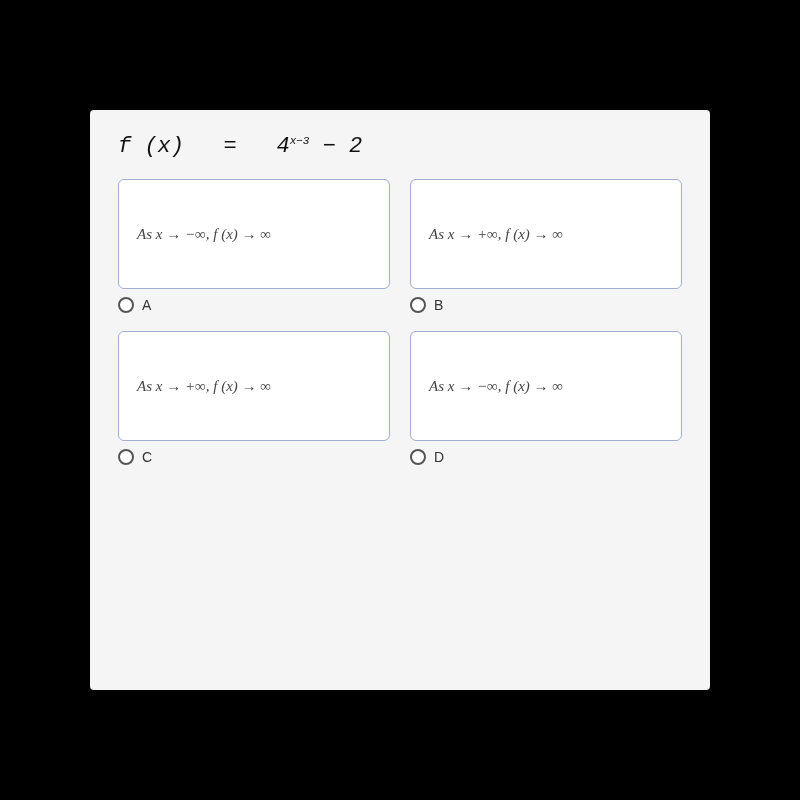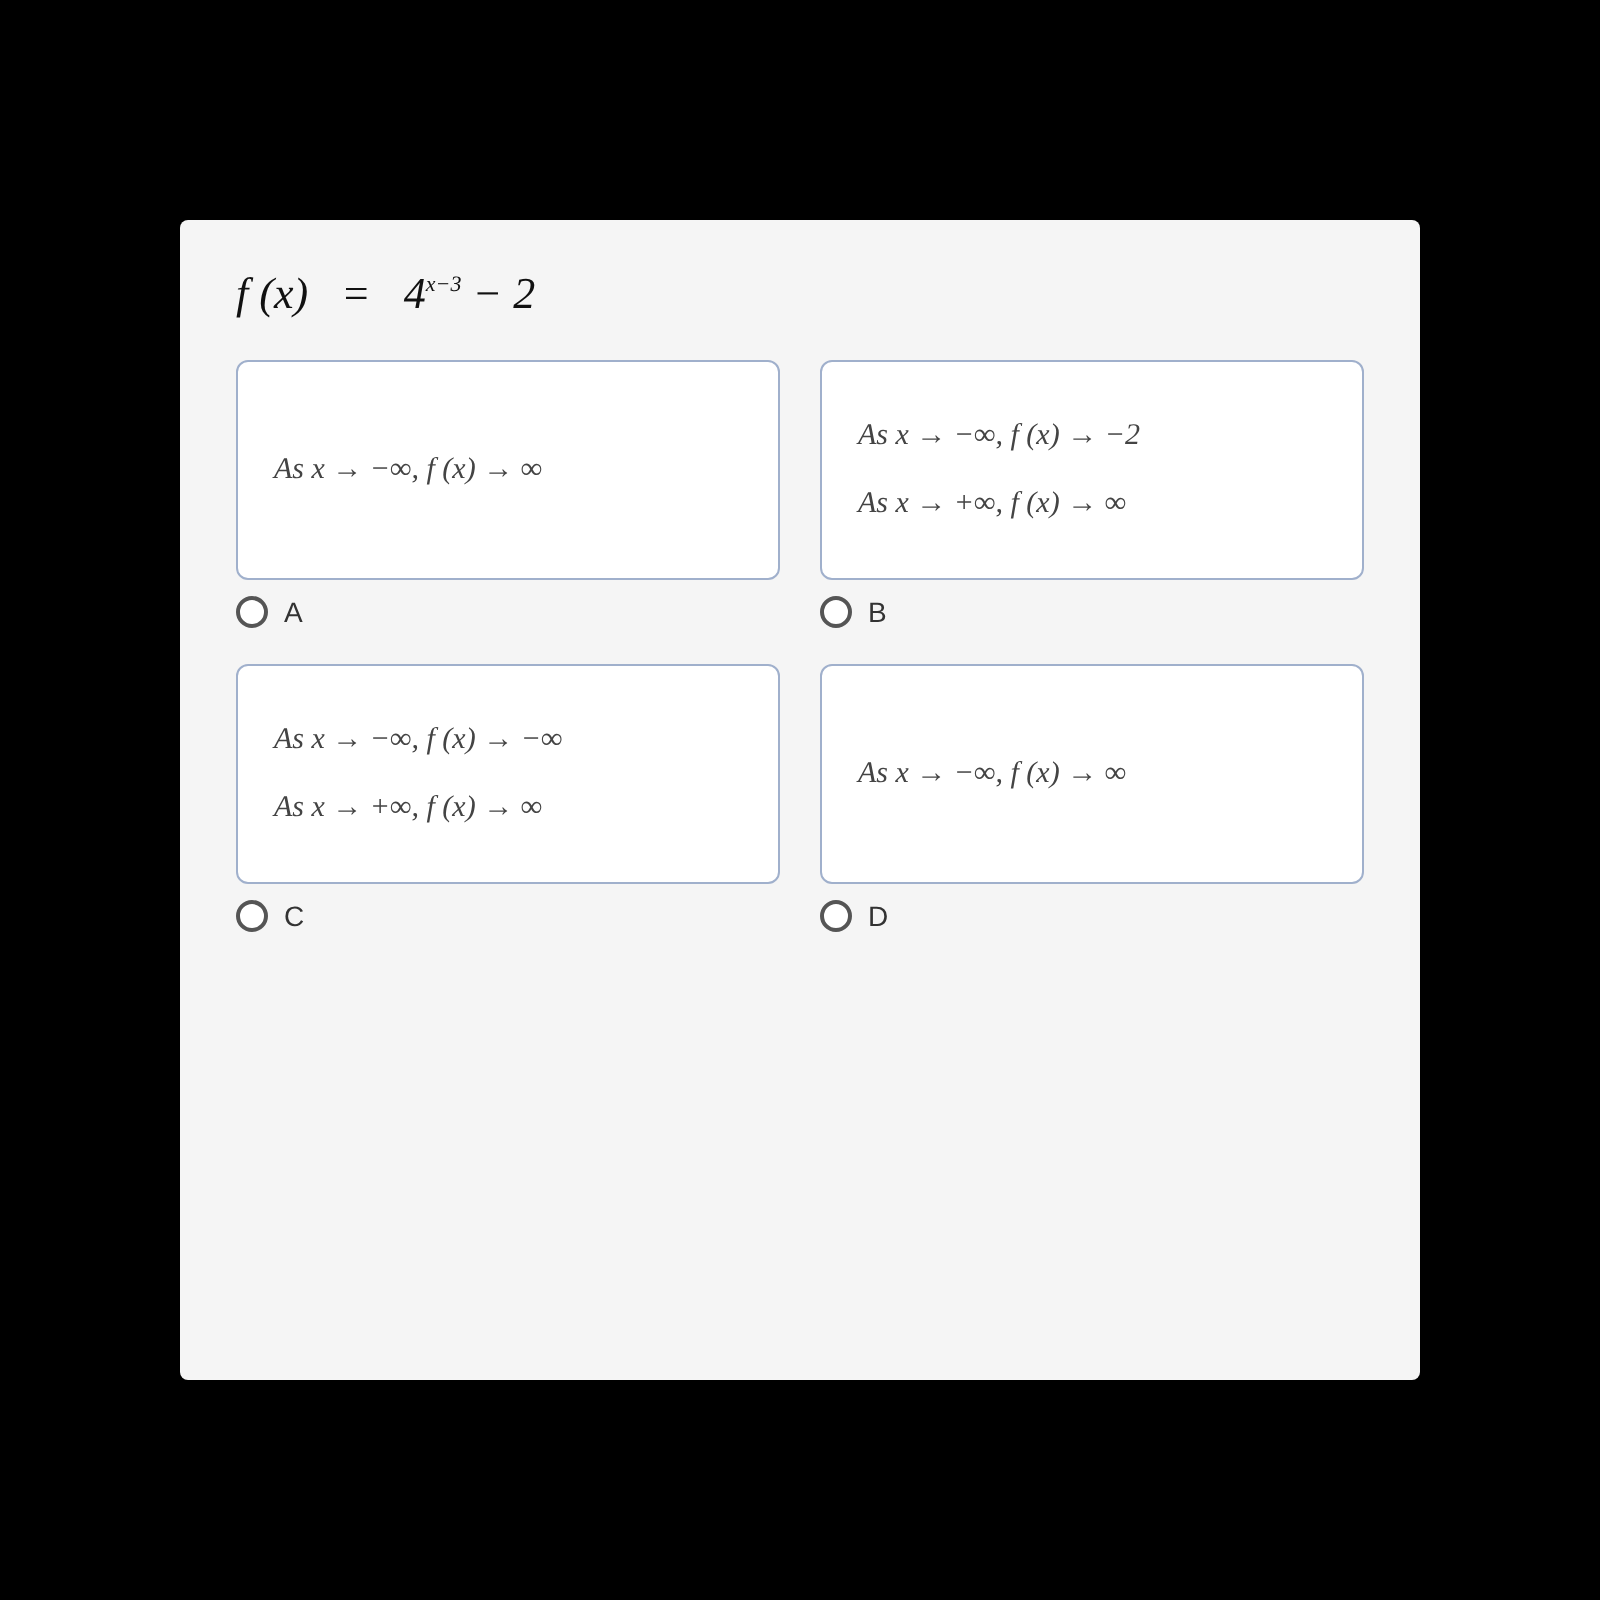--- a/index.html
+++ b/index.html
@@ -20,20 +20,21 @@
       min-height: 580px;
       padding: 24px 28px 28px 28px;
       border-radius: 4px;
     }
 
     .function-title {
       font-size: 22px;
       margin-bottom: 20px;
       color: #111;
       font-style: italic;
+      font-family: Liberation Mono, monospace;
     }
 
     .options-grid {
       display: grid;
       grid-template-columns: 1fr 1fr;
       gap: 18px 20px;
     }
 
     .option-wrapper {
       display: flex;
@@ -105,32 +106,30 @@
         <div class="math-line">As <i>x</i> → −∞, <i>f</i> (<i>x</i>) → ∞</div>
       </div>
       <div class="option-label-row">
         <div class="radio-circle"></div>
         <span class="option-letter">A</span>
       </div>
     </div>
 
     <div class="option-wrapper">
       <div class="option-box">
-        <div class="math-line">As <i>x</i> → −∞, <i>f</i> (<i>x</i>) → −2</div>
         <div class="math-line">As <i>x</i> → +∞, <i>f</i> (<i>x</i>) → ∞</div>
       </div>
       <div class="option-label-row">
         <div class="radio-circle"></div>
         <span class="option-letter">B</span>
       </div>
     </div>
 
     <div class="option-wrapper">
       <div class="option-box">
-        <div class="math-line">As <i>x</i> → −∞,  <i>f</i> (<i>x</i>) → −∞</div>
         <div class="math-line">As <i>x</i> → +∞,  <i>f</i> (<i>x</i>) → ∞</div>
       </div>
       <div class="option-label-row">
         <div class="radio-circle"></div>
         <span class="option-letter">C</span>
       </div>
     </div>
 
     <div class="option-wrapper">
       <div class="option-box">

